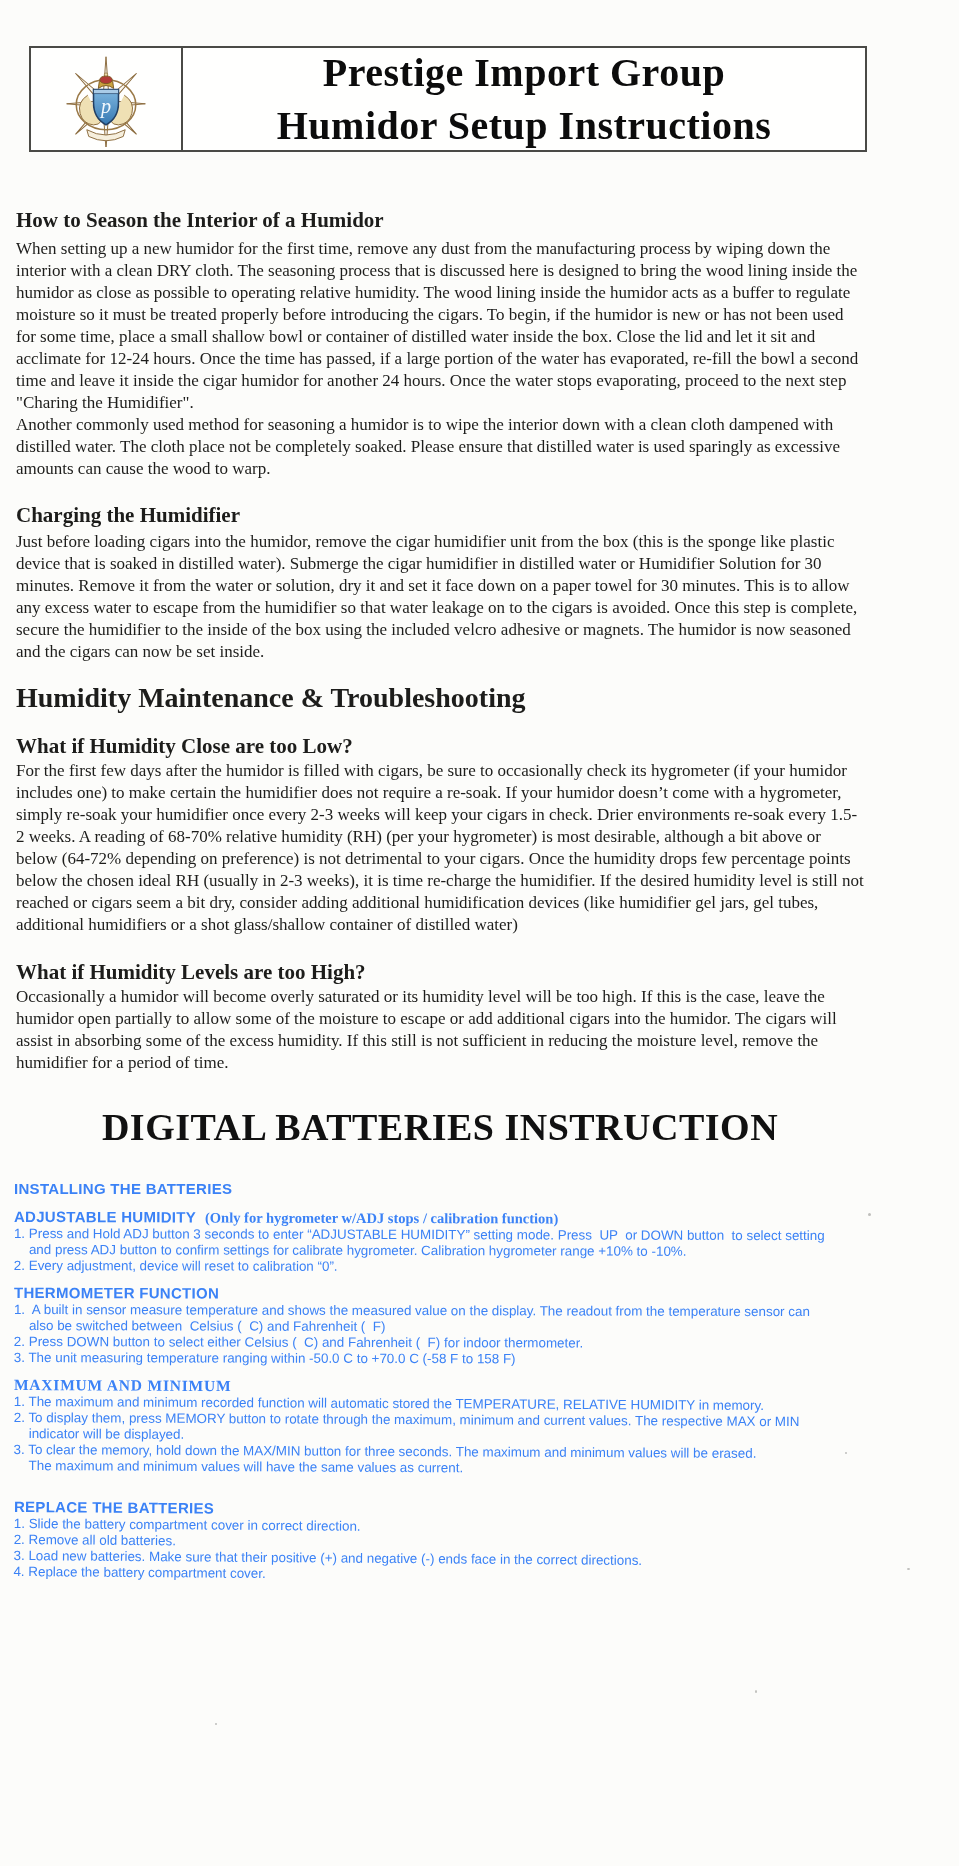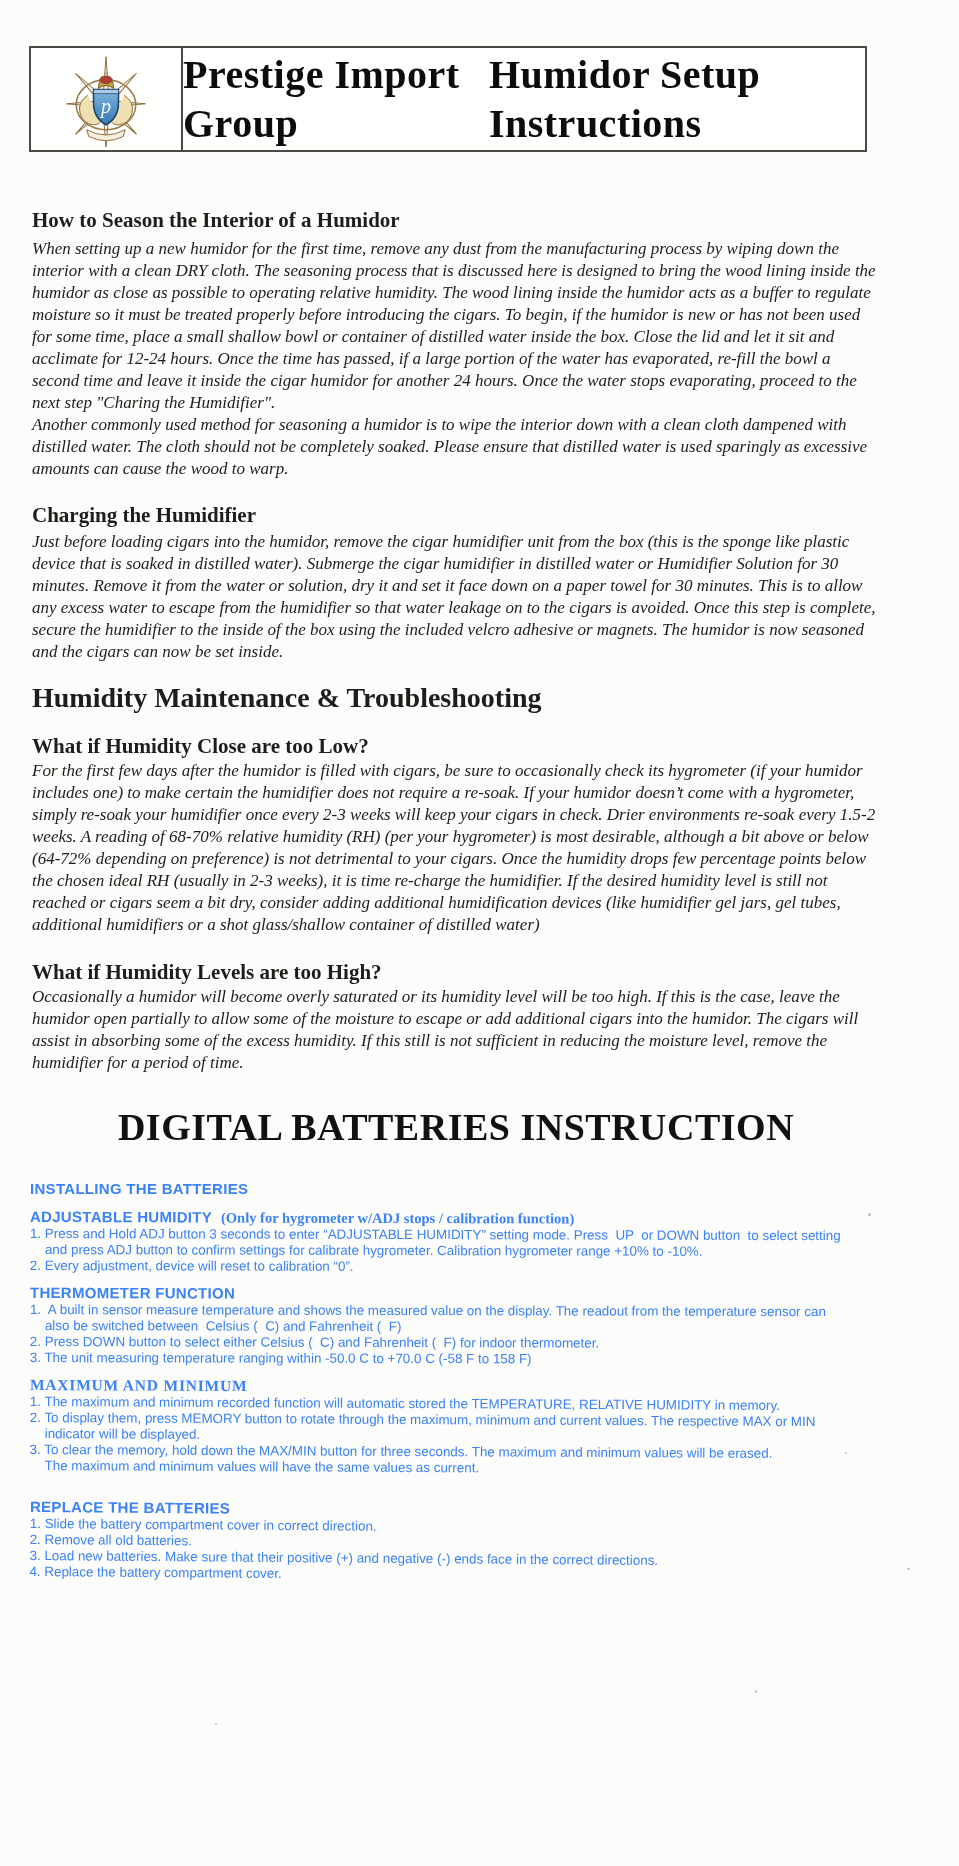--- a/index.html
+++ b/index.html
@@ -11,32 +11,32 @@
   .header-box{
     margin:46px 0 0 29px;width:834px;height:102px;
     border:2px solid #4a4a46;background:#fffffe;display:flex;
   }
   .logo-cell{
     width:150px;border-right:2px solid #4a4a46;
     display:flex;align-items:center;justify-content:center;
   }
   .crest{width:112px;height:96px;}
   .title-cell{
-    flex:1;display:flex;flex-direction:row;align-items:center;justify-content:space-between;
+    flex:1;display:flex;flex-direction:column;align-items:center;justify-content:space-between;
   }
   .title-line{
     font-family:"Liberation Serif",serif;font-weight:bold;
     font-size:40px;line-height:49px;color:#0c0c0c;letter-spacing:0.5px;
   }
   
   .serif-col{
-    margin-left:32px;width:848px;
+    margin-left:16px;width:848px;
     font-family:"Liberation Serif",serif;color:#1d1d1b;
   }
-  .serif-col p{font-size:17px;line-height:22px;margin:0;font-style:italic;}
+  .serif-col p{font-size:17px;line-height:22px;margin:0;}
   .sec-h{font-weight:bold;font-size:21px;line-height:26px;margin:0;}
   .h-season{margin:55px 0 5px;}
   .p-gap{margin-top:22px;}
   .h-charging{margin:22px 0 3px;}
   .h-maint{font-size:28px;line-height:28px;margin:21px 0 0;}
   .h-low{margin:21px 0 1px;}
   .h-high{margin:23px 0 1px;}
   
   .digital-title{
     margin-top:30px;width:848px;text-align:center;
@@ -122,21 +122,21 @@
     <div class="title-cell">
       <div class="title-line">Prestige Import Group</div>
       <div class="title-line">Humidor Setup Instructions</div>
     </div>
   </div>
 
   <div class="serif-col">
 
     <h2 class="sec-h h-season">How to Season the Interior of a Humidor</h2>
     <p>When setting up a new humidor for the first time, remove any dust from the manufacturing process by wiping down the interior with a clean DRY cloth. The seasoning process that is discussed here is designed to bring the wood lining inside the humidor as close as possible to operating relative humidity.  The wood lining inside the humidor acts as a buffer to regulate moisture so it must be treated properly before introducing the cigars.  To begin, if the humidor is new or has not been used for some time, place a small shallow bowl or container of distilled water inside the box. Close the lid and let it sit and acclimate for 12-24 hours. Once the time has passed, if a large portion of the water has evaporated, re-fill the bowl a second time and leave it inside the cigar humidor for another 24 hours. Once the water stops evaporating, proceed to the next step "Charing the Humidifier".</p>
-    <p class="p-gap">Another commonly used method for seasoning a humidor is to wipe the interior down with a clean cloth dampened with distilled water.  The cloth should not be completely soaked.  Please ensure that distilled water is used sparingly as excessive amounts can cause the wood to warp.</p>
+    <p class="p-gap">Another commonly used method for seasoning a humidor is to wipe the interior down with a clean cloth dampened with distilled water.  The cloth place not be completely soaked.  Please ensure that distilled water is used sparingly as excessive amounts can cause the wood to warp.</p>
 
     <h2 class="sec-h h-charging">Charging the Humidifier</h2>
     <p>Just before loading cigars into the humidor, remove the cigar humidifier unit from the box (this is the sponge like plastic device that is soaked in distilled water). Submerge the cigar humidifier in distilled water or Humidifier Solution for 30 minutes. Remove it from the water or solution, dry it and set it face down on a paper towel for 30 minutes.  This is to allow any excess water to escape from the humidifier so that water leakage on to the cigars is avoided. Once this step is complete, secure the humidifier to the inside of the box using the included velcro adhesive or magnets.  The humidor is now seasoned and the cigars can now be set inside.</p>
 
     <h2 class="sec-h h-maint">Humidity Maintenance &amp; Troubleshooting</h2>
 
     <h2 class="sec-h h-low">What if Humidity Close are too Low?</h2>
     <p>For the first few days after the humidor is filled with cigars, be sure to occasionally check its hygrometer (if your humidor includes one) to make certain the humidifier does not require a re-soak.  If your humidor doesn’t come with a hygrometer, simply re-soak your humidifier once every 2-3 weeks will keep your cigars in check.  Drier environments re-soak every 1.5-2 weeks.  A reading of 68-70% relative humidity (RH) (per your hygrometer) is most desirable, although a bit above or below (64-72% depending on preference) is not detrimental to your cigars.  Once the humidity drops few percentage points below the chosen ideal RH (usually in 2-3 weeks), it is time re-charge the humidifier.  If the desired humidity level is still not reached or cigars seem a bit dry, consider adding additional humidification devices (like humidifier gel jars, gel tubes, additional humidifiers or a shot glass/shallow container of distilled water)</p>
 
     <h2 class="sec-h h-high">What if Humidity Levels are too High?</h2>

